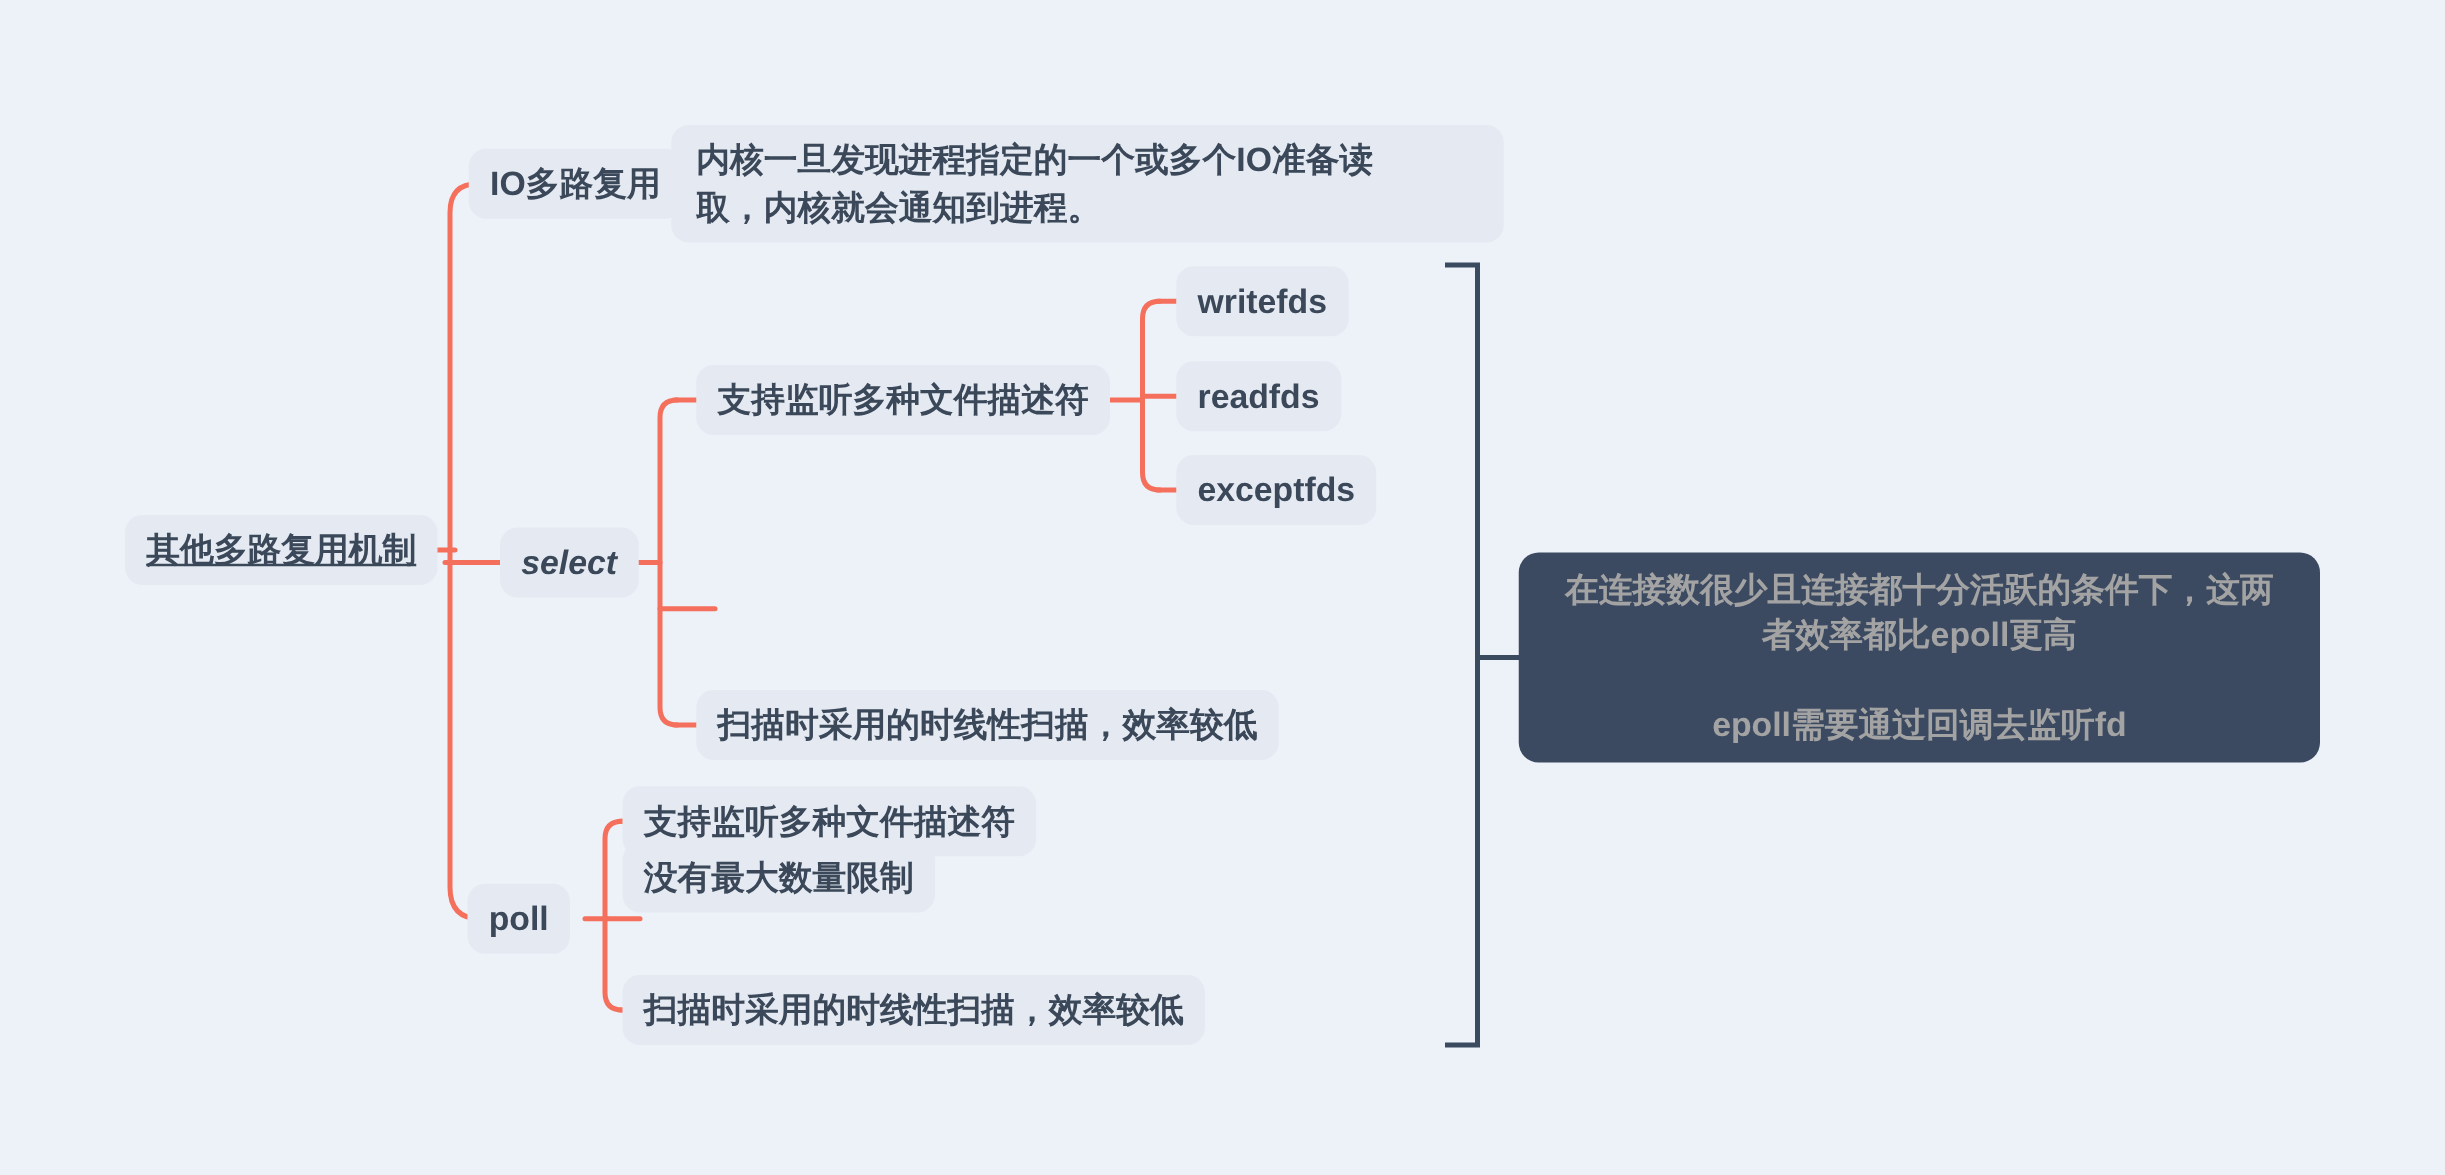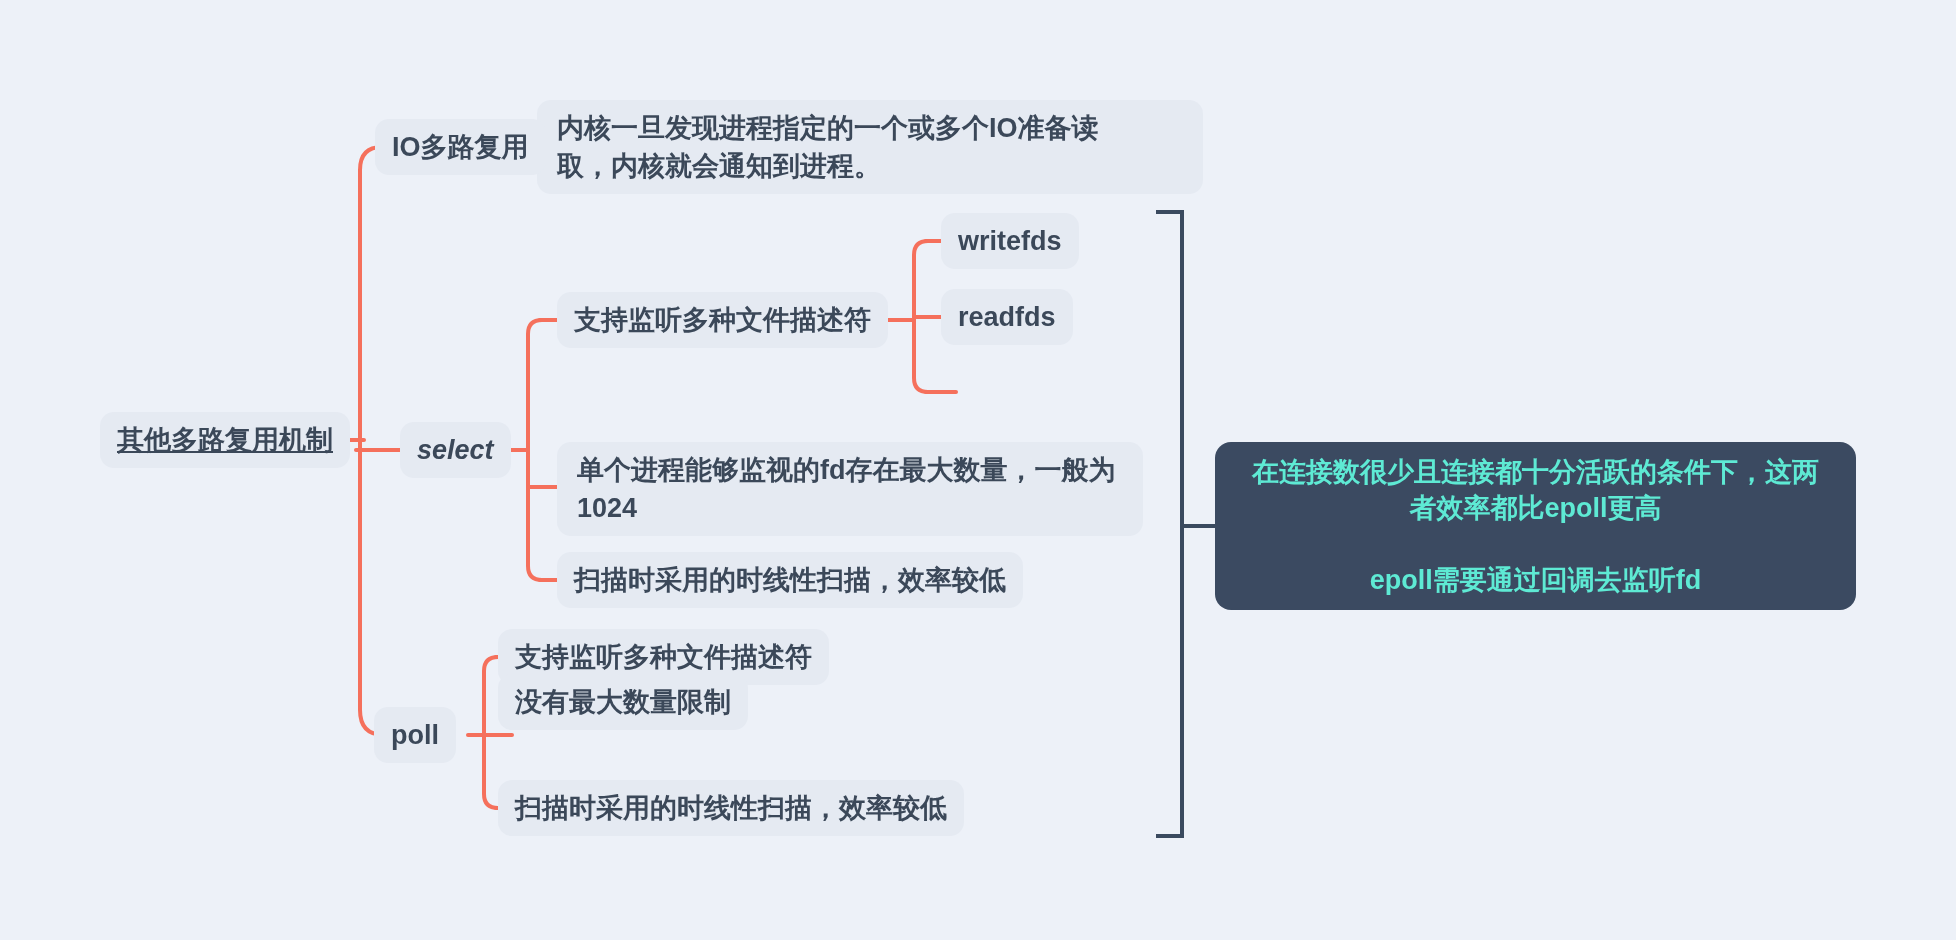--- a/index.html
+++ b/index.html
@@ -57,21 +57,21 @@
   .n-poll        { left: 374px;  top: 707px; }
   .n-poll-fds    { left: 498px;  top: 629px; }
   .n-poll-limit  { left: 498px;  top: 674px; }
   .n-poll-scan   { left: 498px;  top: 780px; }
   .n-summary {
     left: 1215px;
     top: 442px;
     width: 641px;
     height: 168px;
     background: #3b4a61;
-    color: #5eead4;
+    color: #a3a3a3;
     border-radius: 16px;
     justify-content: center;
     text-align: center;
     line-height: 36px;
   }
 </style>
 </head>
 <body>
 
 <div class="canvas">
@@ -121,23 +121,22 @@
   <div class="node n-io">IO多路复用</div>
 
   <div class="node n-select">select</div>
 
   <div class="node n-select-fds">支持监听多种文件描述符</div>
 
   <div class="node n-readfds">readfds</div>
 
   <div class="node n-writefds">writefds</div>
 
+  <div class="node n-exceptfds">exceptfds</div>
 
-  <div class="node n-select-limit multiline">单个进程能够监视的fd存在最大数量，一般为
-1024</div>
 
   <div class="node n-select-scan">扫描时采用的时线性扫描，效率较低</div>
 
   <div class="node n-poll">poll</div>
 
   <div class="node n-poll-fds">支持监听多种文件描述符</div>
 
   <div class="node n-poll-limit">没有最大数量限制</div>
 
   <div class="node n-poll-scan">扫描时采用的时线性扫描，效率较低</div>

